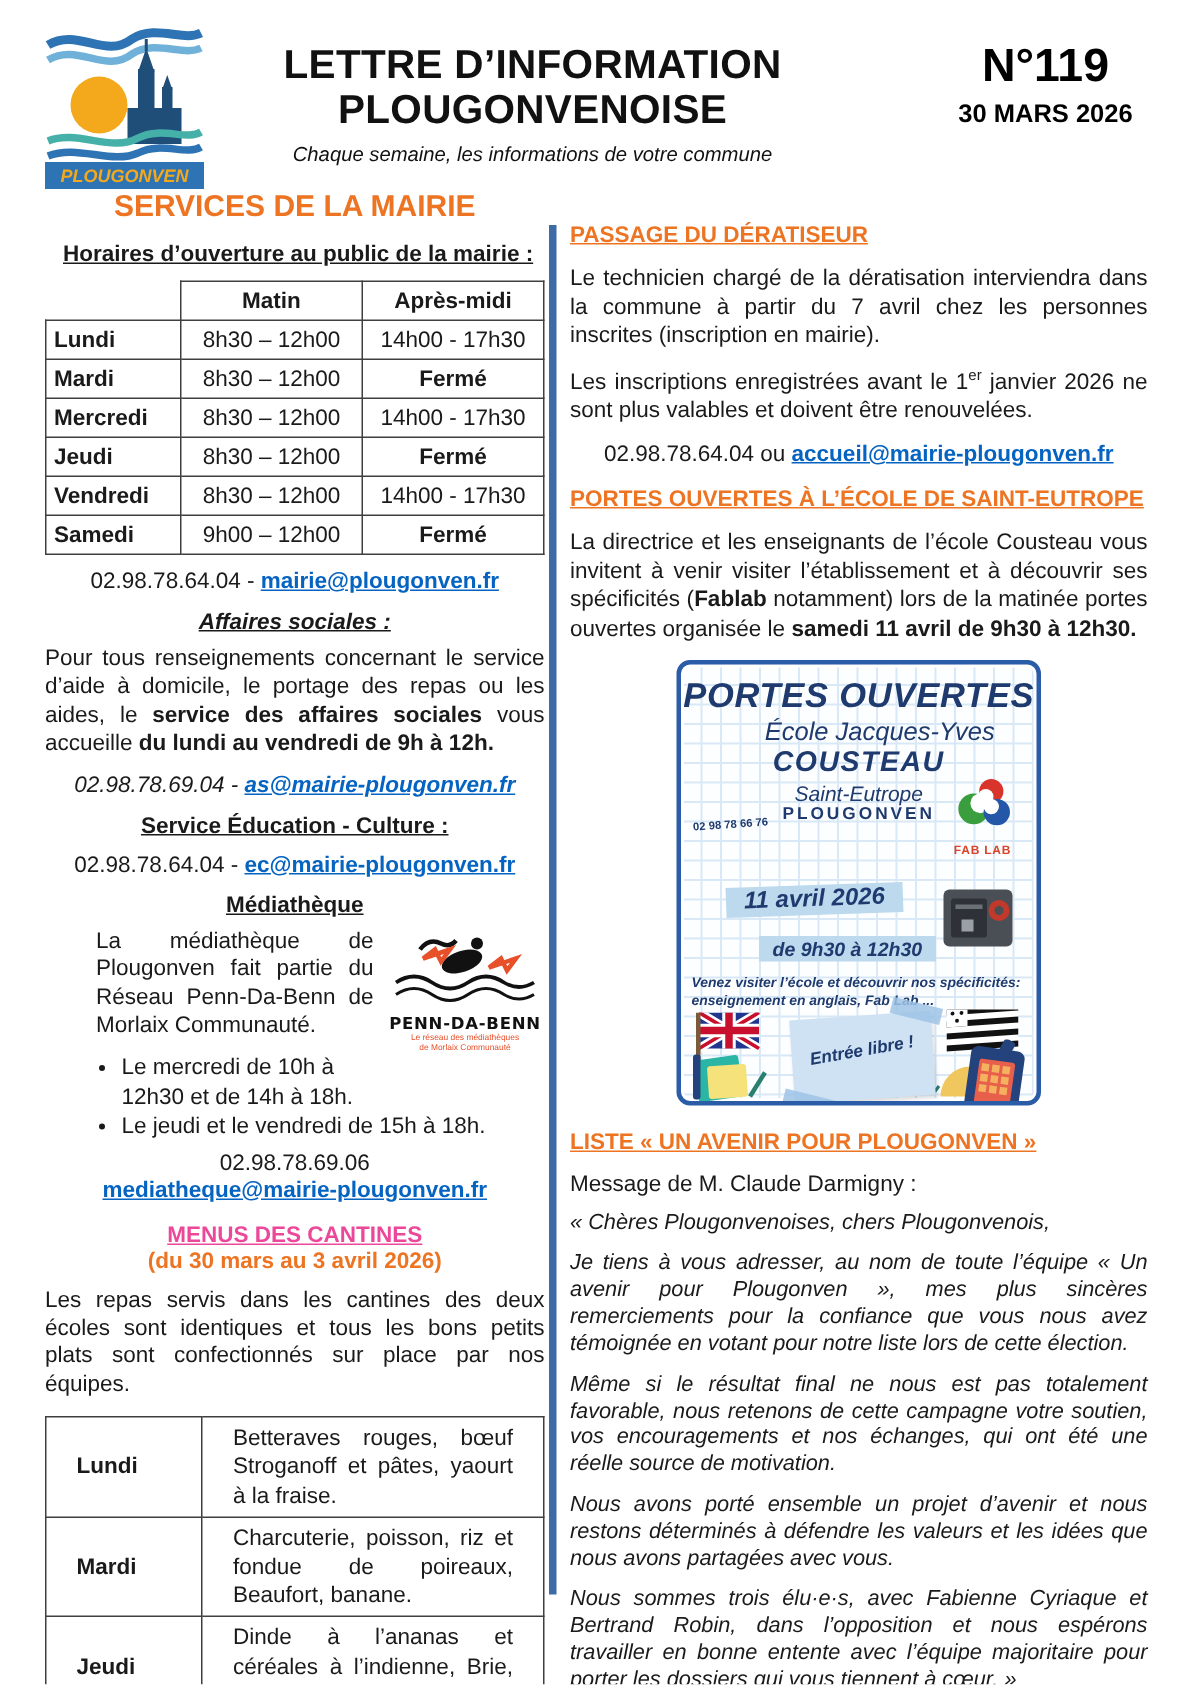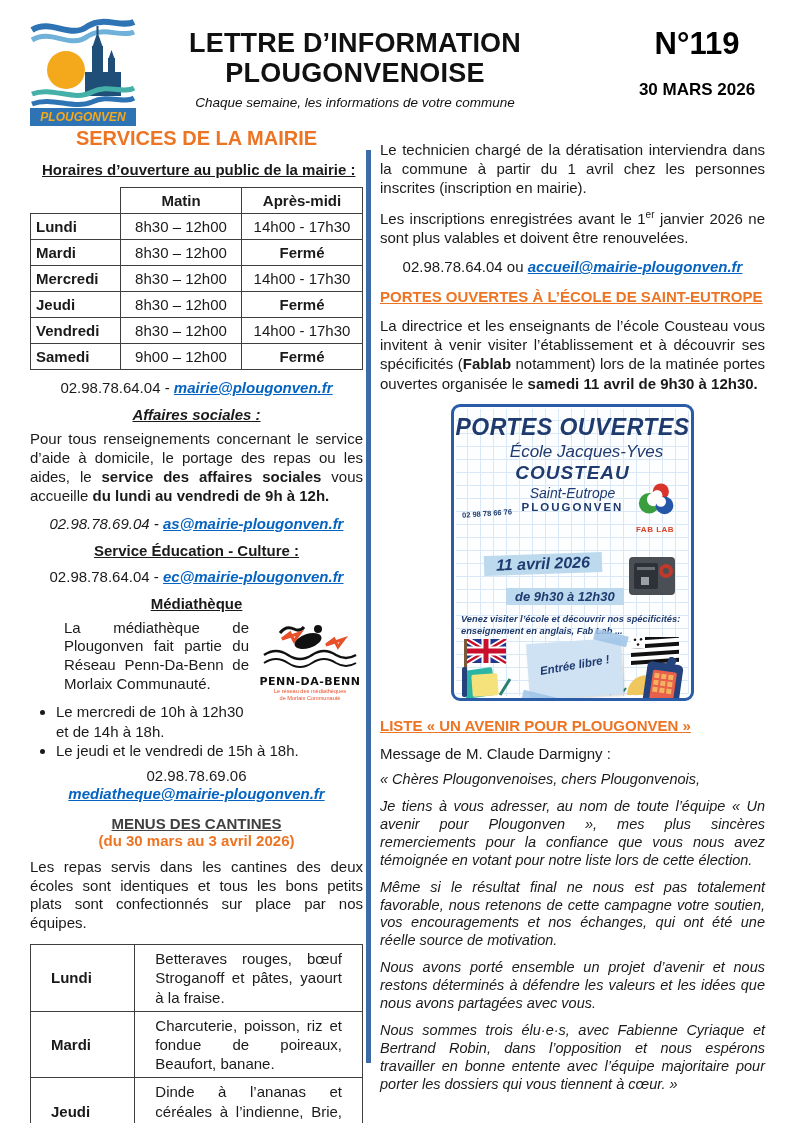--- a/index.html
+++ b/index.html
@@ -7,27 +7,27 @@
   body { font-family:"Liberation Sans", sans-serif; color:#1a1a1a; }
   .page { position:relative; width:794px; height:1123px; background:#fff; overflow:hidden; }
 
   
   .logo-box { position:absolute; left:30px; top:14px; width:106px; height:112px; }
   .head-center { position:absolute; left:155px; top:28px; width:400px; text-align:center; }
   .head-title { font-size:27px; font-weight:bold; line-height:1.12; color:#111; letter-spacing:.2px; }
   .head-sub { font-size:13.5px; font-style:italic; margin-top:7px; color:#111; }
   .head-right { position:absolute; left:612px; top:26px; width:170px; text-align:center; color:#000000; }
   .issue-no { font-size:31px; font-weight:bold; }
-  .issue-date { font-size:17px; font-weight:bold; margin-top:18px; }
+  .issue-date { font-size:17px; font-weight:bold; margin-top:4px; }
 
   
   .col-left { position:absolute; left:30px; top:127px; width:333px; }
   .divider { position:absolute; left:366px; top:150px; width:5px; height:913px; background:#3c6ba5; }
   .col-right { position:absolute; left:380px; top:140px; width:385px; }
-  a.maillink { color:#0563C1; font-weight:bold; font-style:italic; text-decoration:underline; }
+  a.maillink { color:#0563C1; font-weight:bold; text-decoration:underline; }
 
   
   .sec-title-main { font-size:20px; font-weight:bold; text-align:center; color:#ED7422; }
   .hours-heading { font-size:15px; font-weight:bold; text-decoration:underline; margin:11px 0 9px 12px; }
   table.hours { border-collapse:collapse; width:100%; font-size:15px; }
   table.hours td { border:1.5px solid #3f3f3f; padding:2px 5px; height:26px; }
   table.hours td.corner { border:none; }
   table.hours td.day { width:90px; font-weight:bold; }
   table.hours td.time { width:121px; text-align:center; }
   table.hours td.hdr { text-align:center; font-weight:bold; }
@@ -36,24 +36,24 @@
   .sub-head { text-align:center; font-weight:bold; text-decoration:underline; font-size:15px; margin:10px 0 7px; }
   .sub-head.it { font-style:italic; }
   .para { font-size:15px; text-align:justify; line-height:1.26; }
   .contact-line.it { font-style:italic; }
 
   .med-logo { float:right; width:106px; margin:0 0 2px 8px; text-align:center; }
   .pdb-name { font-size:11px; font-weight:bold; letter-spacing:.5px; color:#111; font-family:"DejaVu Sans", sans-serif; }
   .pdb-tag { font-size:5.6px; color:#e8502a; line-height:1.25; }
   .med-para { font-size:15px; text-align:justify; line-height:1.26; margin-bottom:8px;margin-left:34px; }
   ul.med-list { margin:4px 0 6px 26px; }
-  ul.med-list li { font-size:15px; line-height:1.3; }
+  ul.med-list li { font-size:15px; line-height:1.3;margin-left:25px; }
   .center-bold { text-align:center; font-size:15px; margin-top:4px; }
 
-  .cant-h1 { display:block; text-align:center; font-size:15px; font-weight:bold; color:#404040; text-decoration:underline; margin-top:13px; }
+  .cant-h1 { display:block; text-align:center; font-size:15px; font-weight:bold; color:#ec4899; text-decoration:underline; margin-top:13px; }
   .cant-h2 { text-align:center; font-size:15px; font-weight:bold; color:#ED7422; margin-bottom:9px; }
   table.menu { border-collapse:collapse; width:100%; font-size:15px; margin-top:11px; }
   table.menu td { border:1.5px solid #3f3f3f; padding:4px 20px;margin-top:28px; }
   table.menu td.day { width:84px; font-weight:bold; vertical-align:middle; }
   table.menu td.dish { text-align:justify; line-height:1.28; }
 
   
   .r-head { font-size:15px; font-weight:bold; color:#ED7422; text-decoration:underline; margin:8px 0 11px; }
   .r-para { font-size:15px; text-align:justify; line-height:1.28; margin-bottom:11px; }
   .r-contact { text-align:center; font-size:15px; margin:2px 0 13px; }
@@ -248,21 +248,22 @@
         <td class="dish">Radis, pizza et salade verte, smoothie.</td>
       </tr>
     </tbody>
       </table>
   </div>
 
   <div class="divider"></div>
 
   <div class="col-right">
 
-    <p class="r-para">Le technicien chargé de la dératisation interviendra dans la commune à partir du 1 avril chez les personnes inscrites (inscription en mairie).</p>
+    <div class="r-head">PASSAGE DU DÉRATISEUR</div>
+    <p class="r-para">Le technicien chargé de la dératisation interviendra dans la commune à partir du 7 avril chez les personnes inscrites (inscription en mairie).</p>
     <p class="r-para"><span>Les inscriptions enregistrées avant le 1</span><sup>er</sup><span> janvier 2026 ne sont plus valables et doivent être renouvelées.</span></p>
     <div class="r-contact">
       <span>02.98.78.64.04 ou </span><a class="maillink" href="#">accueil@mairie-plougonven.fr</a>
     </div>
 
     <div class="r-head">PORTES OUVERTES À L’ÉCOLE DE SAINT-EUTROPE</div>
     <p class="r-para"><span>La directrice et les enseignants de l’école Cousteau vous invitent à venir visiter l’établissement et à découvrir ses spécificités (</span><b>Fablab</b><span> notamment) lors de la matinée portes ouvertes organisée le </span><b>samedi 11 avril de 9h30 à 12h30</b><b>.</b></p>
 
     <div class="poster">
       <div class="p-title p-navy">PORTES OUVERTES</div>

